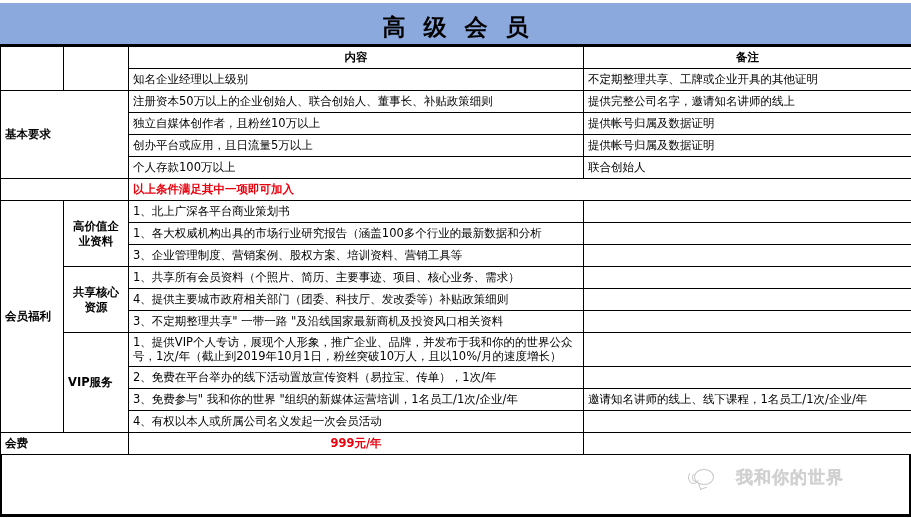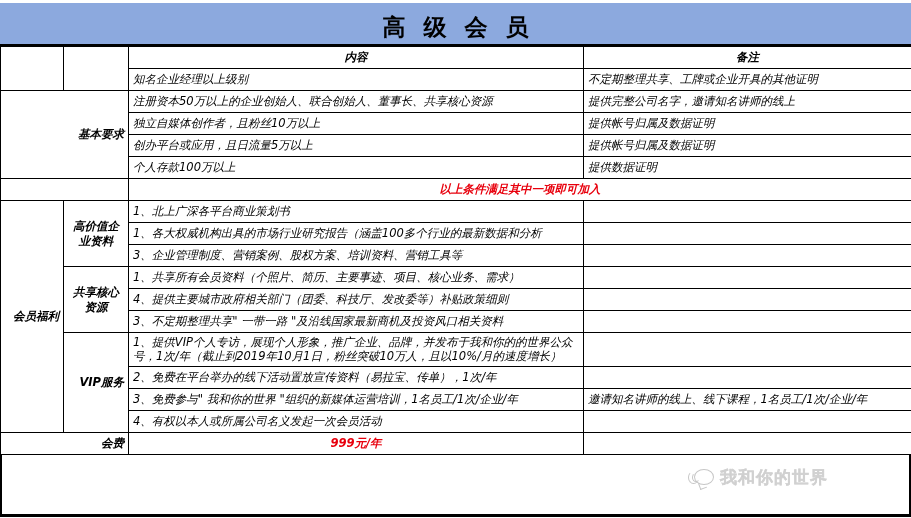--- a/index.html
+++ b/index.html
@@ -42,53 +42,51 @@
   }
 
   
   table.grid {
     position: absolute;
     left: 0;
     top: 46px;
     width: 911px;
     border-collapse: collapse;
     table-layout: fixed;
-    font-style: italic;
   }
   table.grid td {
     border: 1px solid #000;
     padding: 2px 4px;
     font-size: 11.5px;
     line-height: 1.25;
     vertical-align: middle;
     background: #ffffff;
     height: 22px;
     box-sizing: border-box;
     word-break: break-all;
   }
 
   .colhead {
     text-align: center;
     font-weight: bold;
     font-size: 14px;
     height: 26px;
   }
   .rowlabel {
-    text-align: right;
+    text-align: left;
     font-weight: bold;
     font-size: 14px;
   }
   .rowlabel-narrow {
     text-align: center;
     font-weight: bold;
     font-size: 13.5px;
     line-height: 1.35;
   }
   .notice {
-    text-align: center;
     color: #e8000d;
     font-weight: bold;
     font-size: 13.5px;
     height: 24px;
   }
   .fee-value {
     text-align: center;
     color: #e8000d;
     font-weight: bold;
     font-size: 14px;
@@ -127,21 +125,21 @@
     background: #000;
   }
 
   
   .watermark {
     position: absolute;
     left: 688px;
     top: 466px;
     display: flex;
     align-items: center;
-    gap: 6px;
+    gap: 22px;
     opacity: 0.38;
     pointer-events: none;
   }
   .wm-logo {
     width: 26px;
     height: 21px;
     position: relative;
   }
   .wm-bubble {
     position: absolute;
@@ -214,34 +212,34 @@
         <td class="colhead">内容</td>
         <td class="colhead">备注</td>
       </tr>
       <tr>
         <td>知名企业经理以上级别</td>
         <td>不定期整理共享、工牌或企业开具的其他证明</td>
       </tr>
 
       <tr>
         <td class="rowlabel" colspan="2" rowspan="4">基本要求</td>
-        <td>注册资本50万以上的企业创始人、联合创始人、董事长、共享核心资源</td>
+        <td>注册资本50万以上的企业创始人、联合创始人、董事长、补贴政策细则</td>
         <td>提供完整公司名字，邀请知名讲师的线上</td>
       </tr>
       <tr>
         <td>独立自媒体创作者，且粉丝10万以上</td>
         <td>提供帐号归属及数据证明</td>
       </tr>
       <tr>
         <td>创办平台或应用，且日流量5万以上</td>
         <td>提供帐号归属及数据证明</td>
       </tr>
       <tr>
         <td>个人存款100万以上</td>
-        <td>提供数据证明</td>
+        <td>联合创始人</td>
       </tr>
 
       <tr>
         <td colspan="2"></td>
         <td class="notice" colspan="2">以上条件满足其中一项即可加入</td>
       </tr>
 
       <tr>
         <td class="rowlabel" rowspan="10">会员福利</td>
         <td class="rowlabel-narrow" rowspan="3">高价值企业资料</td>

